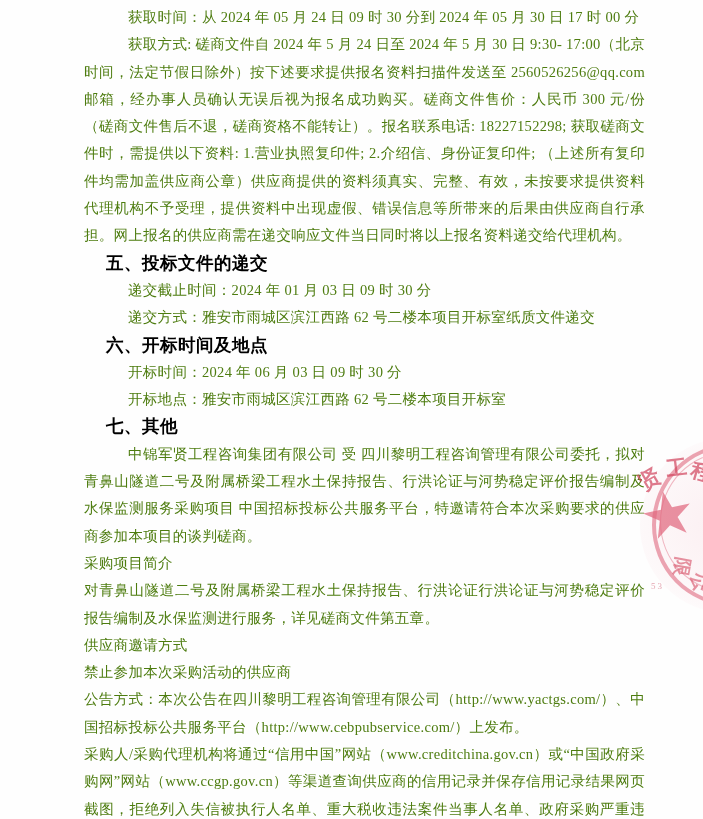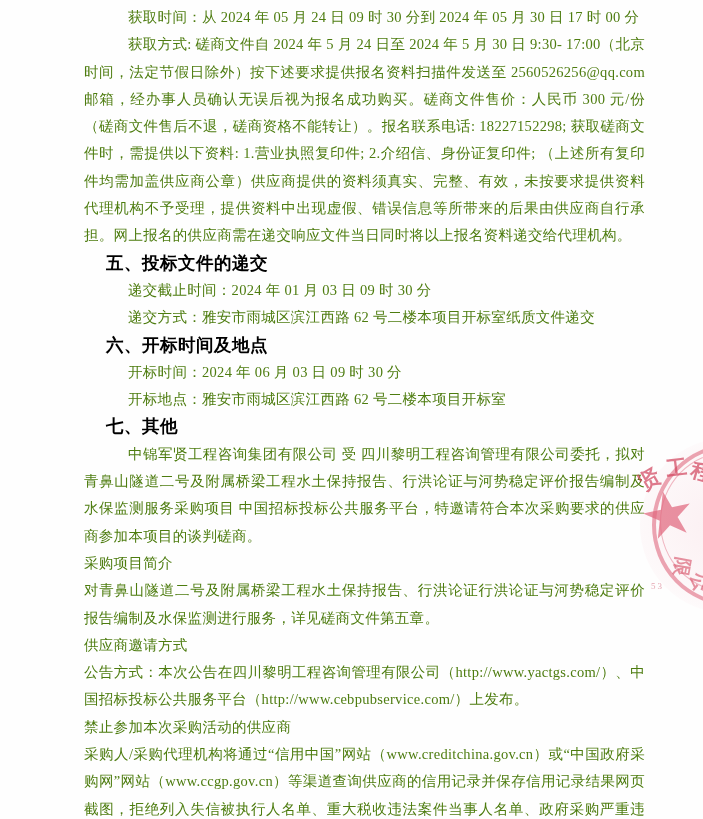--- a/index.html
+++ b/index.html
@@ -103,22 +103,22 @@
     <p class="indent">递交截止时间：2024 年 01 月 03 日  09 时 30 分</p>
     <p class="indent">递交方式：雅安市雨城区滨江西路 62 号二楼本项目开标室纸质文件递交</p>
     <h2>六、开标时间及地点</h2>
     <p class="indent">开标时间：2024 年 06 月 03 日  09 时 30 分</p>
     <p class="indent">开标地点：雅安市雨城区滨江西路 62 号二楼本项目开标室</p>
     <h2>七、其他</h2>
     <p class="indent">中锦军贤工程咨询集团有限公司  受  四川黎明工程咨询管理有限公司委托，拟对青鼻山隧道二号及附属桥梁工程水土保持报告、行洪论证与河势稳定评价报告编制及水保监测服务采购项目 中国招标投标公共服务平台，特邀请符合本次采购要求的供应商参加本项目的谈判磋商。</p>
     <p>采购项目简介</p>
     <p>对青鼻山隧道二号及附属桥梁工程水土保持报告、行洪论证行洪论证与河势稳定评价报告编制及水保监测进行服务，详见磋商文件第五章。</p>
     <p>供应商邀请方式</p>
+    <p>禁止参加本次采购活动的供应商</p>
     <p>公告方式：本次公告在四川黎明工程咨询管理有限公司（http://www.yactgs.com/）、中国招标投标公共服务平台（http://www.cebpubservice.com/）上发布。</p>
-    <p>禁止参加本次采购活动的供应商</p>
     <p>采购人/采购代理机构将通过“信用中国”网站（www.creditchina.gov.cn）或“中国政府采购网”网站（www.ccgp.gov.cn）等渠道查询供应商的信用记录并保存信用记录结果网页截图，拒绝列入失信被执行人名单、重大税收违法案件当事人名单、政府采购严重违法失信</p>
   </div>
 
   <div class="stamp">
     <div class="stamp-wash"></div>
     <div class="stamp-ring-outer"></div>
     <div class="stamp-ring-inner"></div>
     <span class="ch ch1">贤</span>
     <span class="ch ch2">工</span>
     <span class="ch ch3">程</span>

